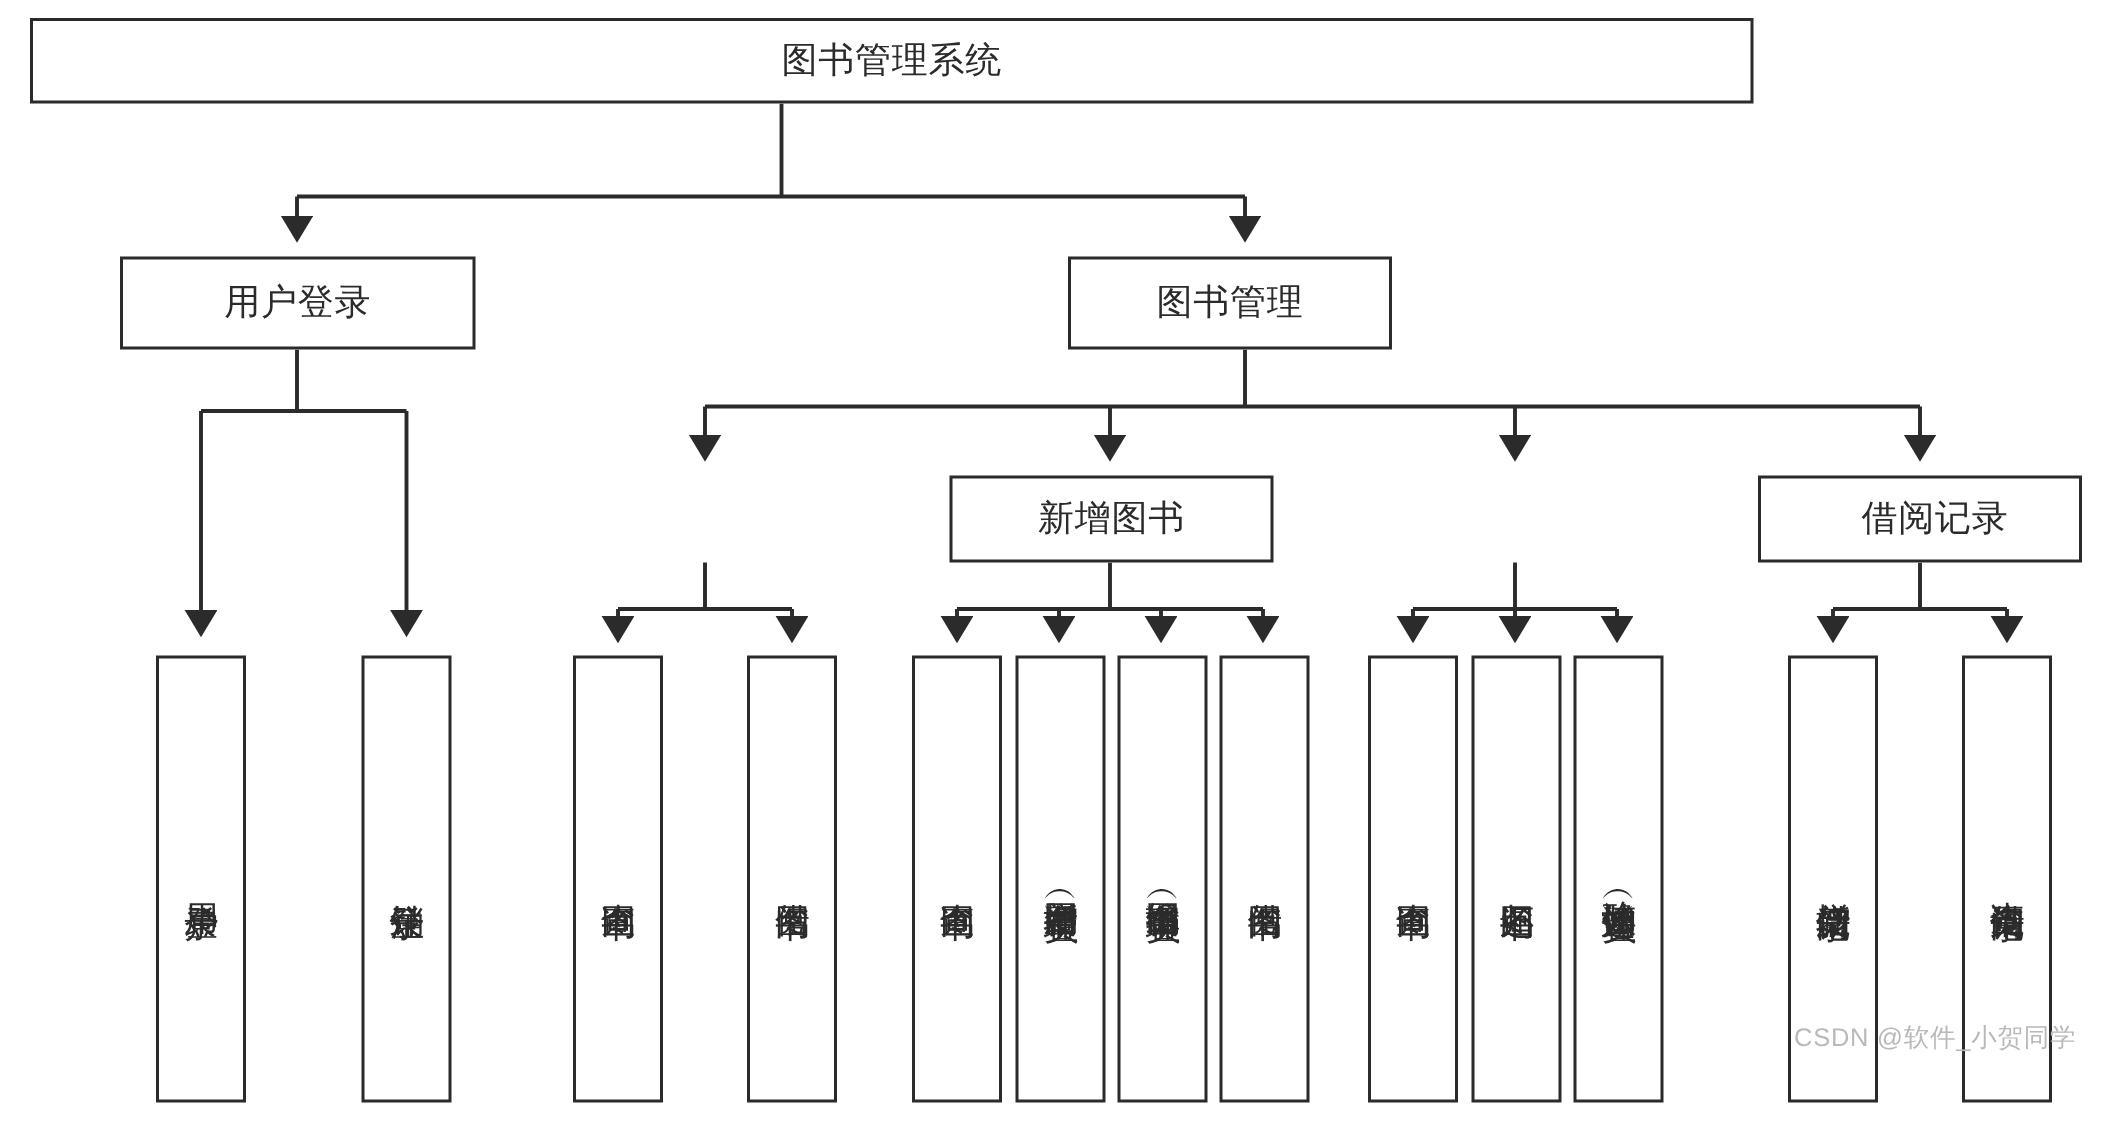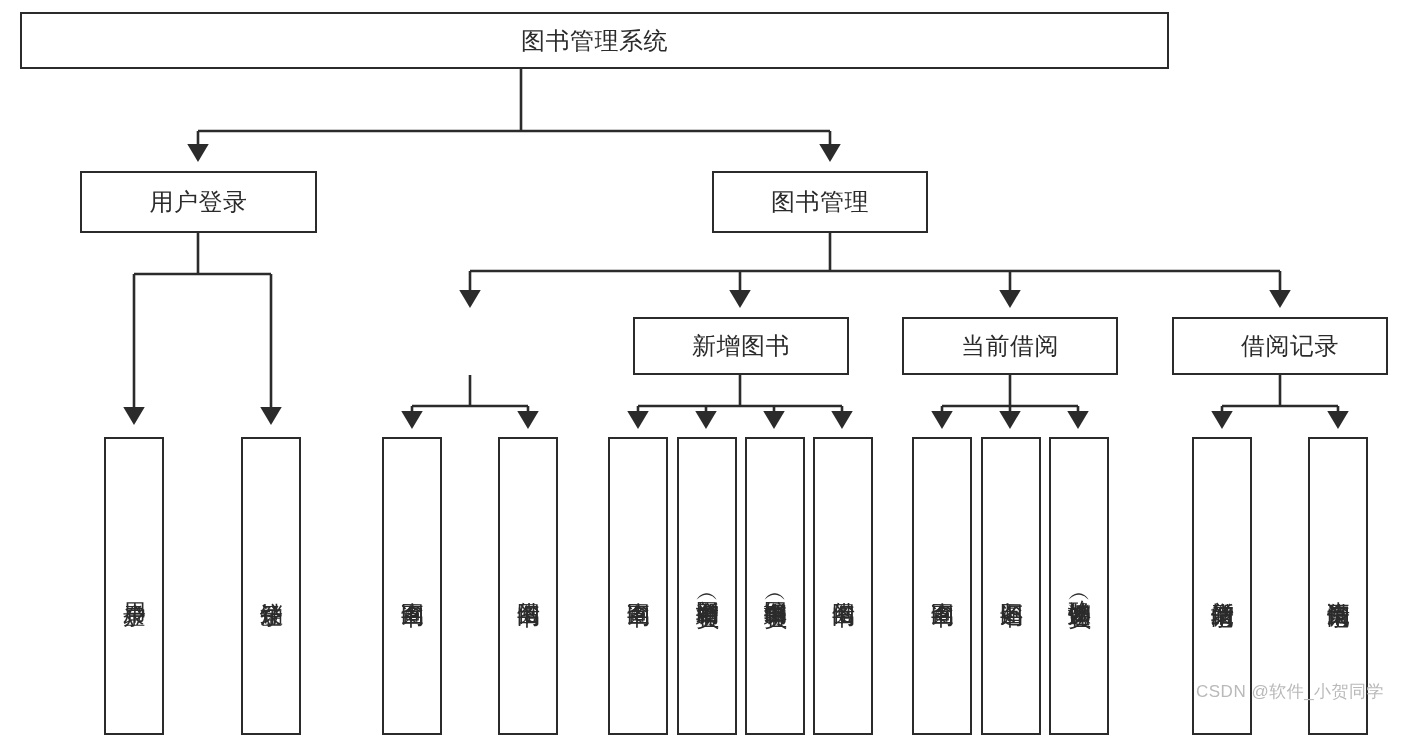--- a/index.html
+++ b/index.html
@@ -122,23 +122,20 @@
   <div class="node-box node-h" style="left:80px; top:171px; width:237px; height:62px;">
     <span>用户登录</span>
   </div>
   <div class="node-box node-h" style="left:712px; top:171px; width:216px; height:62px;">
     <span>图书管理</span>
   </div>
 
   <div class="node-box node-h" style="left:633px; top:317px; width:216px; height:58px;">
     <span>新增图书</span>
   </div>
-  <div class="node-box node-h" style="left:902px; top:317px; width:216px; height:58px;">
-    <span>当前借阅</span>
-  </div>
   <div class="node-box node-h" style="left:1172px; top:317px; width:216px; height:58px;padding-left:20px;">
     <span>借阅记录</span>
   </div>
 
   <div class="node-box node-v" style="left:104px; top:437px; width:60px; height:298px;">
     <span>用户登录</span>
   </div>
   <div class="node-box node-v" style="left:241px; top:437px; width:60px; height:298px;">
     <span>注销登录</span>
   </div>

